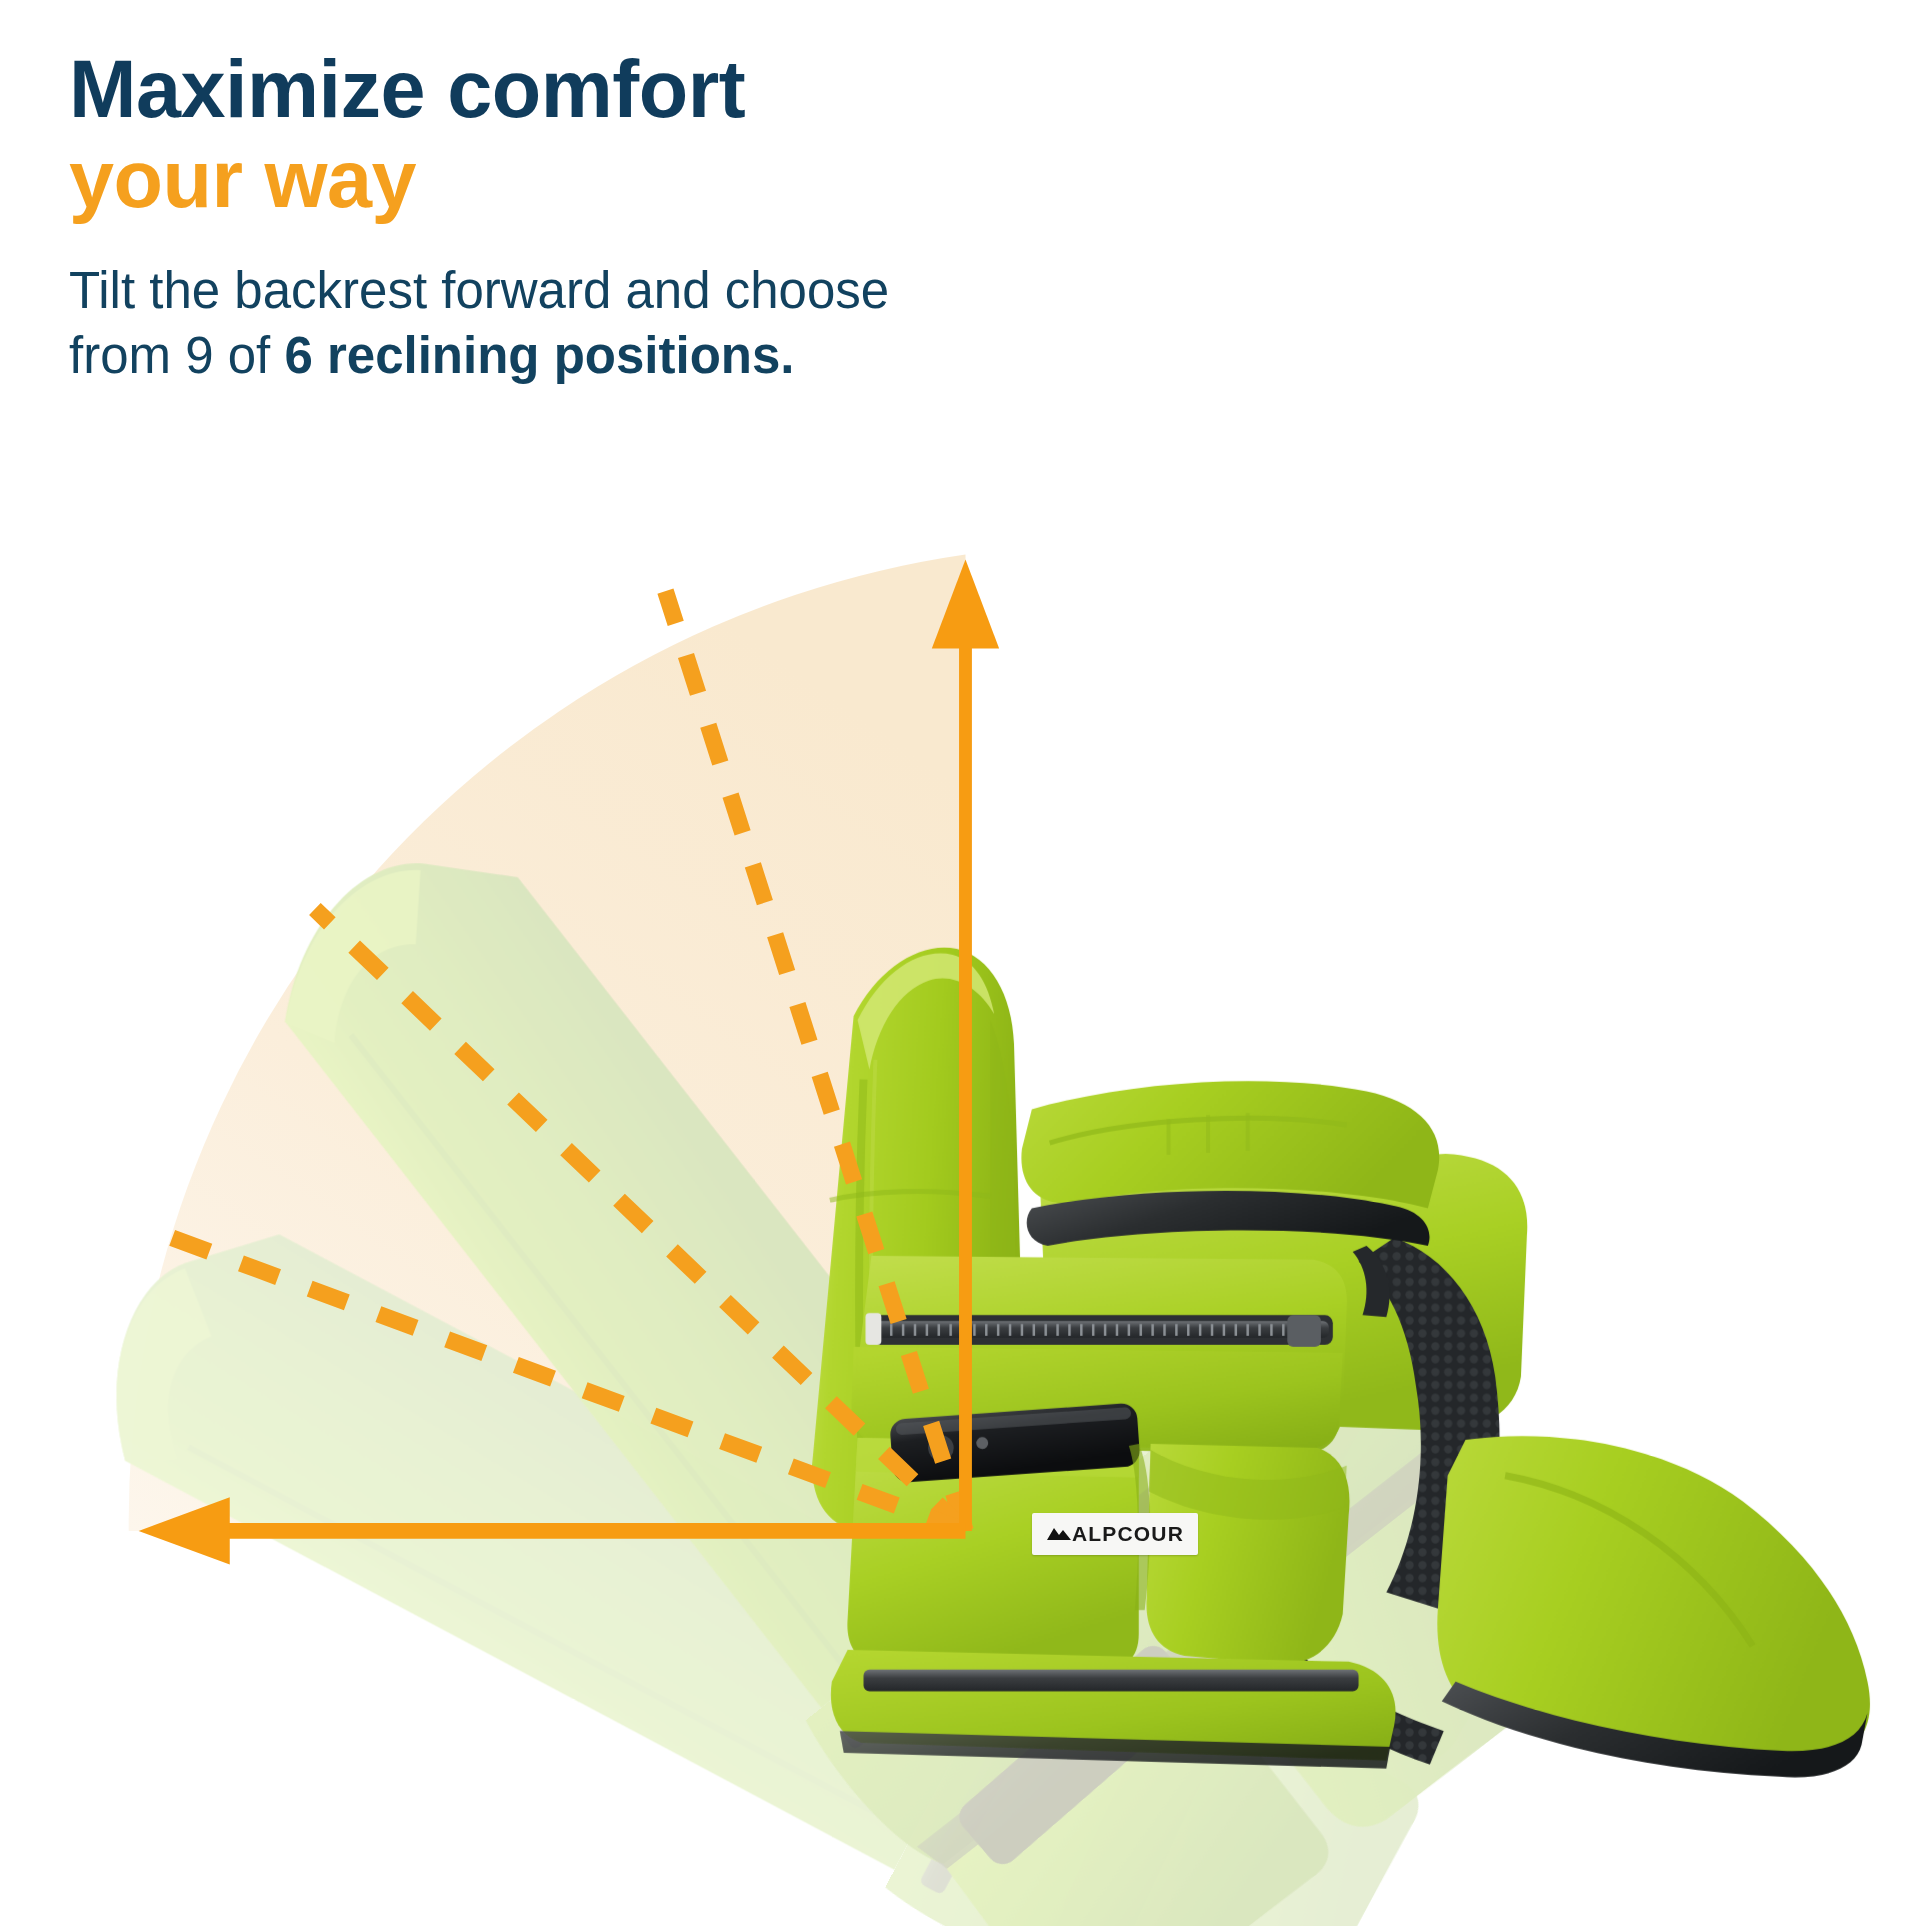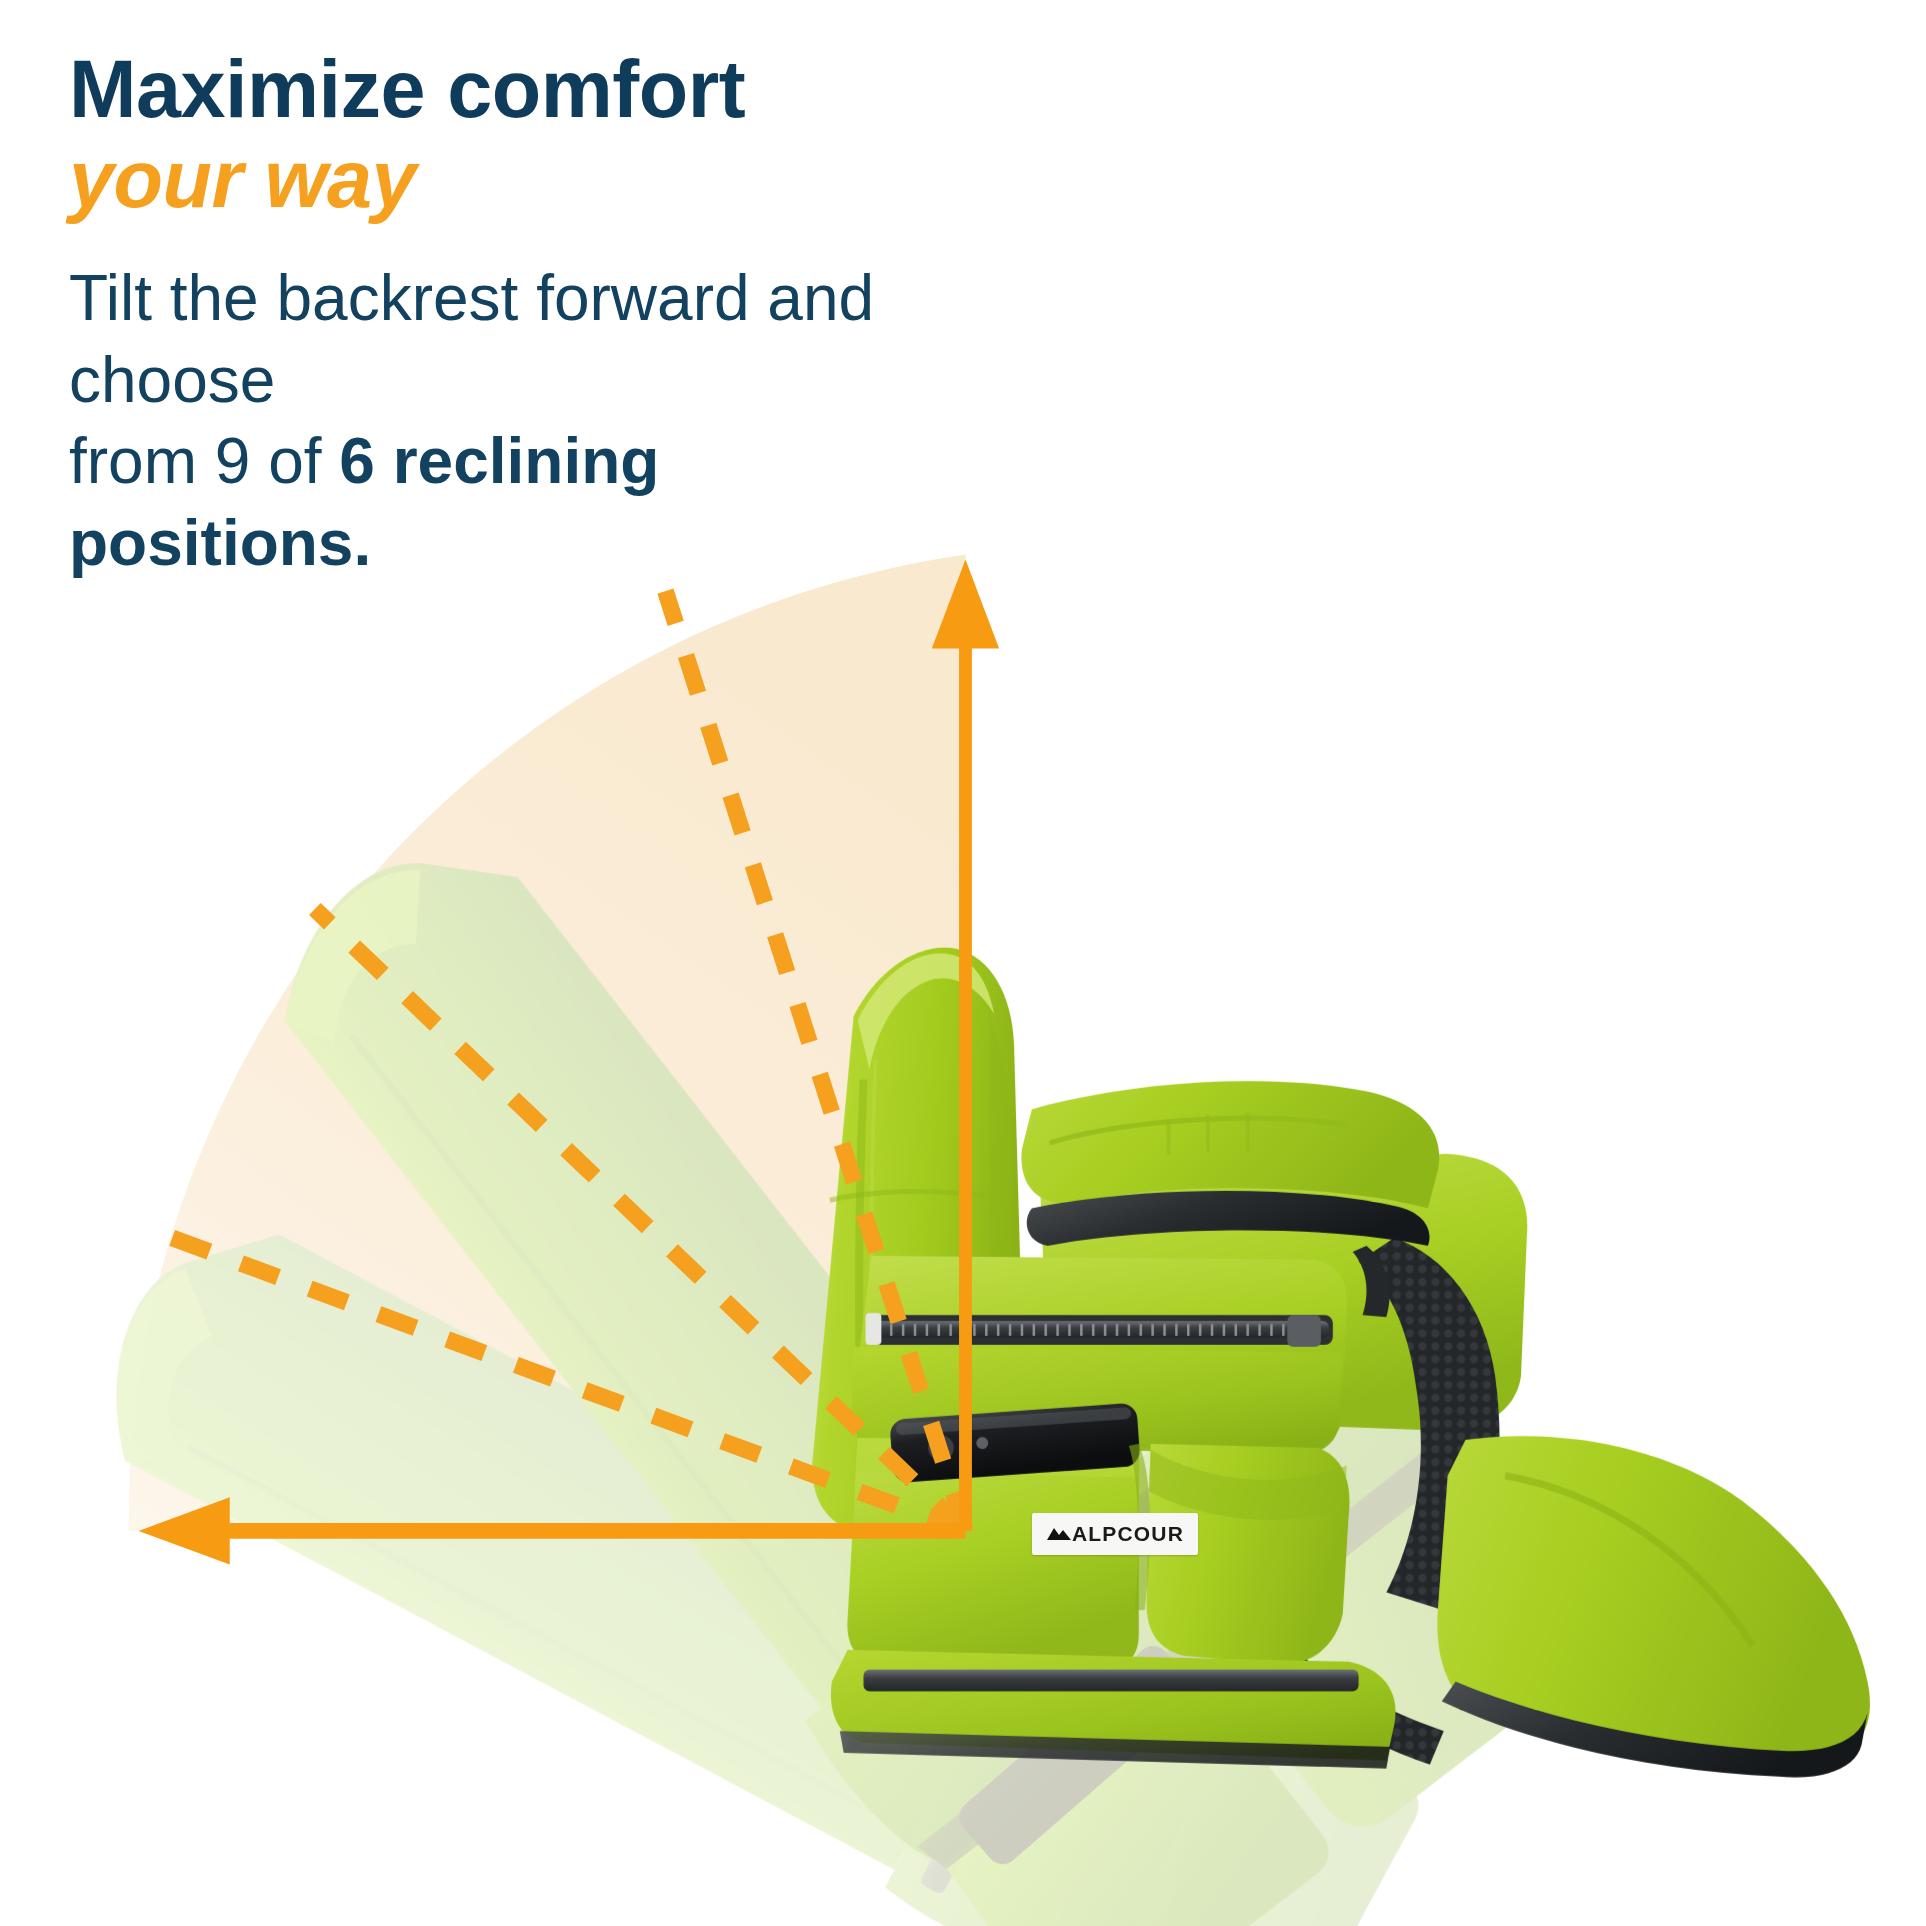--- a/index.html
+++ b/index.html
@@ -33,29 +33,28 @@
     font-weight: 700;
     color: #103c5c;
     letter-spacing: -0.5px;
     line-height: 1.02;
     margin: 0;
     font-stretch: condensed;
   }
   .headline-2 {
     font-size: 81px;
     font-weight: 700;
-    font-style: italic;
     color: #f5a01e;
     letter-spacing: -0.5px;
     line-height: 1.05;
     margin: 6px 0 0 0;
   }
   .subtext {
     margin: 36px 0 0 0;
-    font-size: 64px;
+    font-size: 51px;
     font-weight: 400;
     color: #12425f;
     line-height: 1.28;
     max-width: 891px;
   }
   .subtext b {
     font-weight: 700;
   }
 
   

